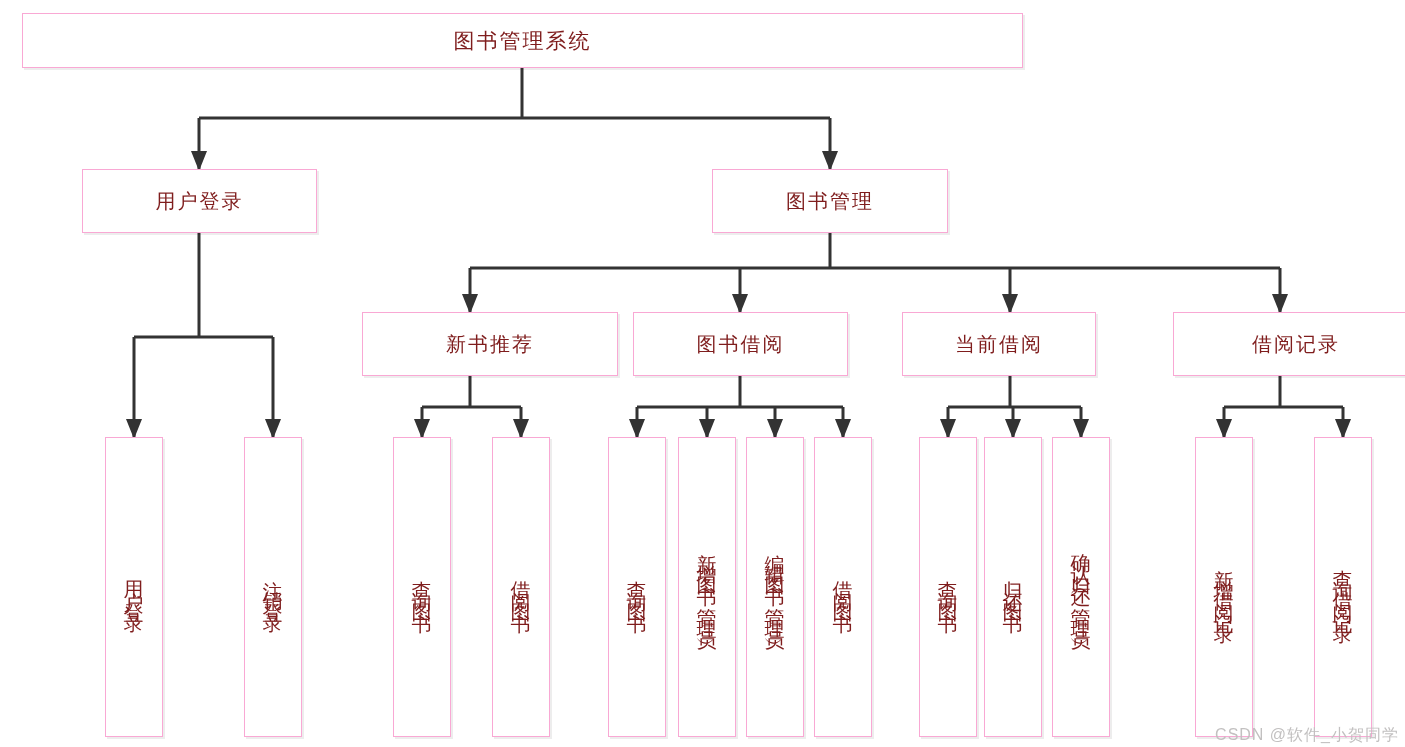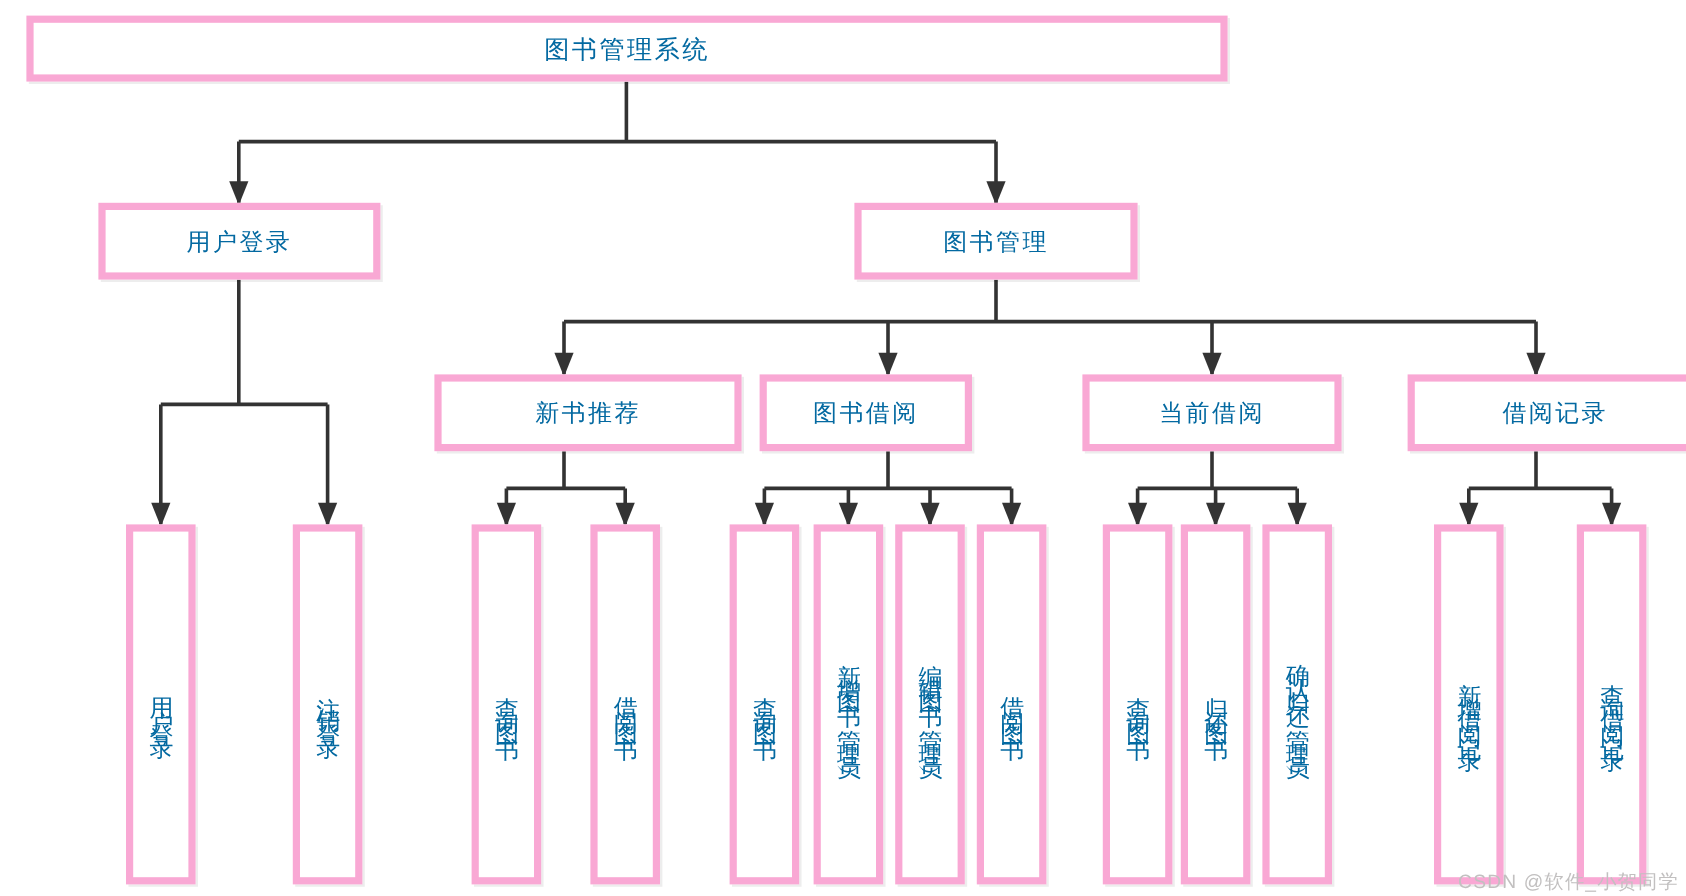--- a/index.html
+++ b/index.html
@@ -8,23 +8,23 @@
     width:1405px;height:747px;
     background:#ffffff;
     font-family:"Liberation Sans","DejaVu Sans",sans-serif;
     overflow:hidden;
   }
   .connectors{position:absolute;left:0;top:0;z-index:1;}
   .box{
     position:absolute;
     box-sizing:border-box;
     background:#ffffff;
-    border:6px solid #f9a8d4;
+    border:1px solid #f9a8d4;
     display:flex;align-items:center;justify-content:center;
-    color:#0369a1;
+    color:#7f1d1d;
     z-index:2;
     box-shadow:2px 2px 0 rgba(0,0,0,0.07);
   }
   .h{height:64px;font-size:20px;letter-spacing:2px;}
   .root{font-size:21px;letter-spacing:2px;}
   .leaf{top:437px;width:58px;height:300px;}
   .vtext{
     writing-mode:vertical-rl;
     text-orientation:mixed;
     font-size:20px;
@@ -89,24 +89,24 @@
   <div class="box h" style="left:82px;top:169px;width:235px;">
     <span>用户登录</span>
   </div>
   <div class="box h" style="left:712px;top:169px;width:236px;text-align:right;">
     <span>图书管理</span>
   </div>
 
   <div class="box h" style="left:362px;top:312px;width:256px;">
     <span>新书推荐</span>
   </div>
-  <div class="box h" style="left:633px;top:312px;width:177px;">
+  <div class="box h" style="left:633px;top:312px;width:215px;">
     <span>图书借阅</span>
   </div>
-  <div class="box h" style="left:902px;top:312px;width:216px;">
+  <div class="box h" style="left:902px;top:312px;width:194px;">
     <span>当前借阅</span>
   </div>
   <div class="box h" style="left:1173px;top:312px;width:246px;">
     <span>借阅记录</span>
   </div>
 
   <div class="box leaf" style="left:105px;">
     <span class="vtext">用户登录</span>
   </div>
   <div class="box leaf" style="left:244px;">

